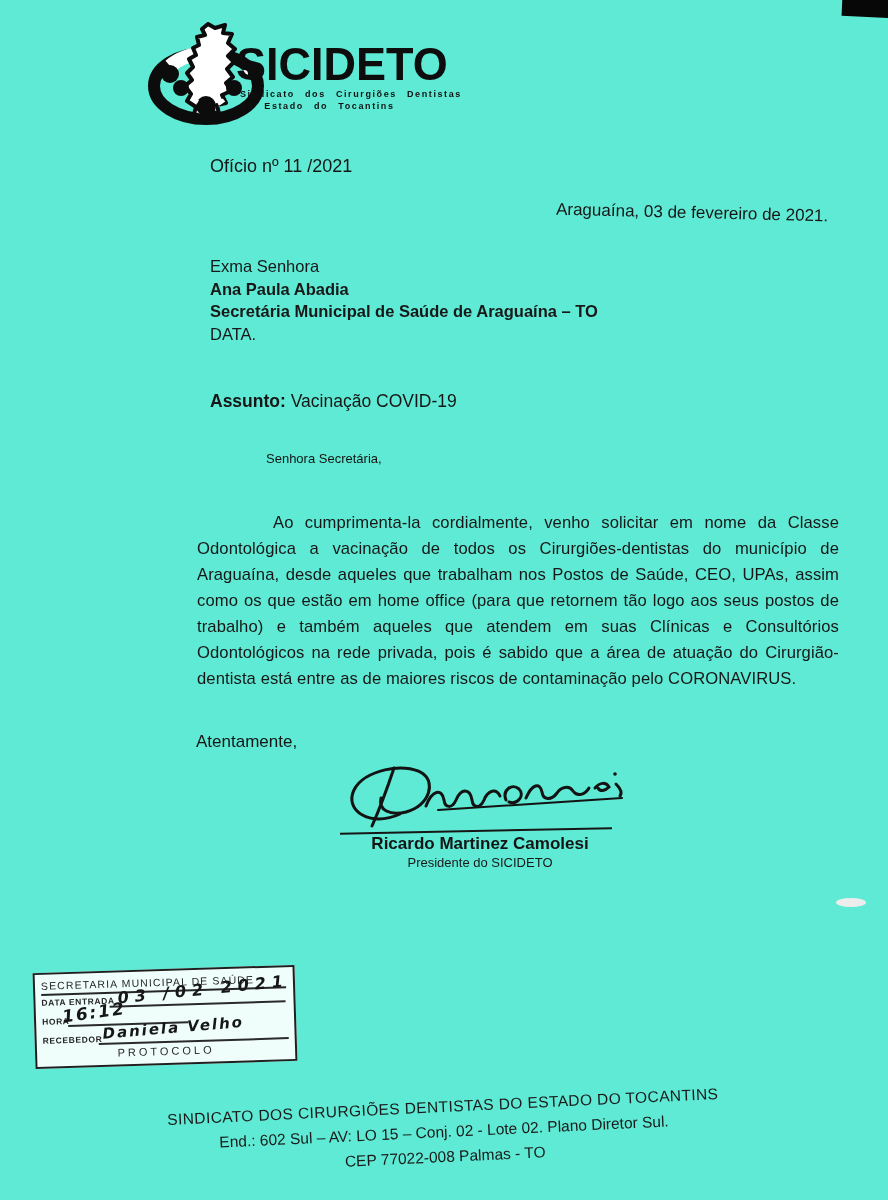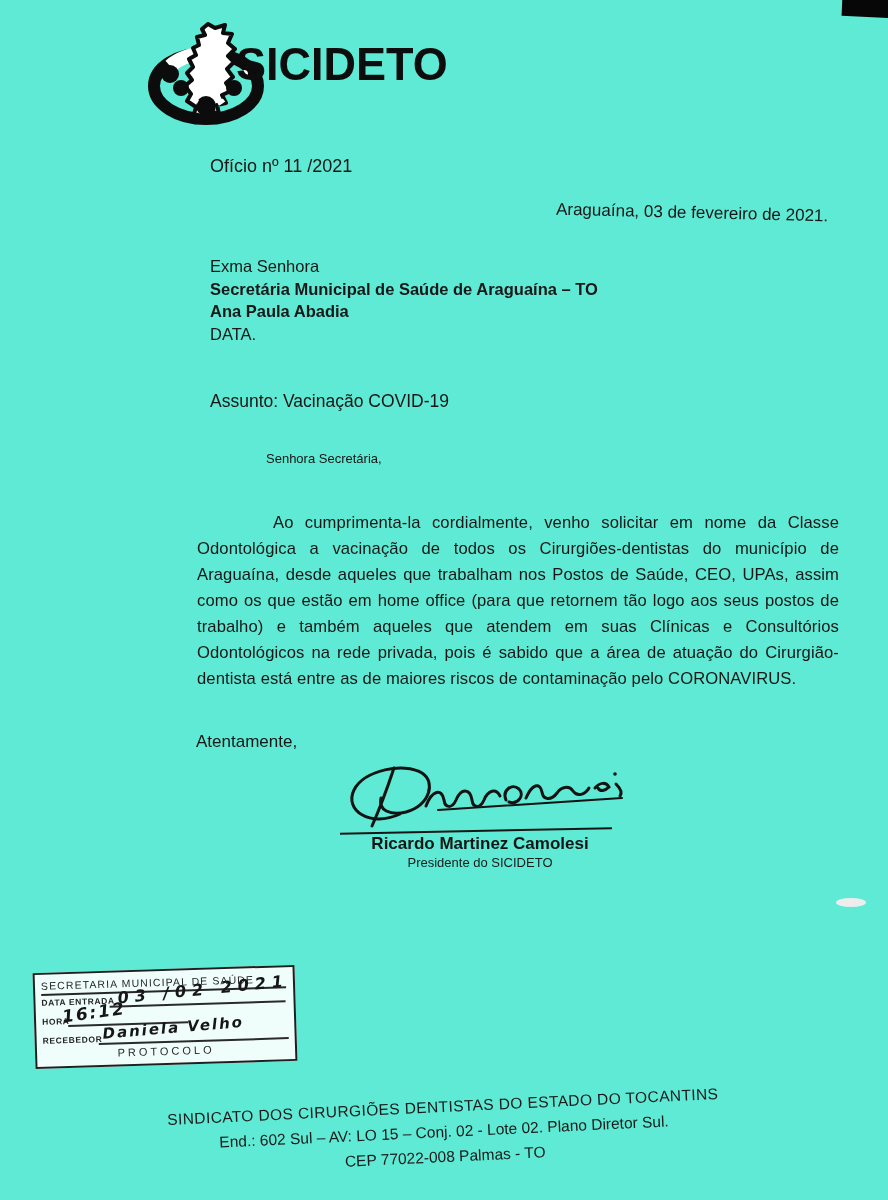--- a/index.html
+++ b/index.html
@@ -25,21 +25,21 @@
     color:#111; letter-spacing:1.6px; word-spacing:6px; line-height:12px; }
 
   .oficio { position:absolute; left:210px; top:156px; font-size:18px; color:#161616; }
   .dateline { position:absolute; left:556px; top:203px; font-size:17px; color:#161616;
     transform:rotate(1.4deg); white-space:nowrap; }
 
   .recipient { position:absolute; left:210px; top:255px; font-size:16.5px; line-height:22.5px; color:#181818; }
   .recipient .b { font-weight:bold; }
 
   .subject { position:absolute; left:210px; top:391px; font-size:17.5px; color:#161616; }
-  .subject .lbl { font-weight:normal; }
+  .subject .lbl { font-weight:bold; }
 
   .greeting { position:absolute; left:266px; top:451px; font-size:13px; font-weight:normal; color:#141414; }
 
   .body-par { position:absolute; left:197px; top:510px; width:642px;
     font-size:16.6px; line-height:26px; text-align:justify; text-indent:76px;
     color:#171717; letter-spacing:0.1px; }
 
   .closing { position:absolute; left:196px; top:732px; font-size:17px; color:#161616; }
 
   .sig-block { position:absolute; left:330px; top:758px; width:340px; height:130px; }
@@ -90,29 +90,33 @@
       <circle cx="22" cy="52" r="9" fill="#0c0c0c"></circle>
       <circle cx="96" cy="52" r="4" fill="#ffffff"></circle>
       <path d="M60,2 L54,7 L57,13 L49,15 L51,23 L45,26 L48,33 L41,37 L45,45 L39,51 L44,58 L37,64 L43,72 L39,79 L48,85 L46,92 L57,95 L63,89 L71,92 L69,83 L78,81 L74,73 L83,69 L78,61 L85,55 L79,47 L86,40 L80,34 L87,27 L80,21 L84,12 L75,11 L77,3 L67,6 Z" fill="#ffffff" stroke="#0c0c0c" stroke-width="4" stroke-linejoin="round"></path>
       <circle cx="33" cy="66" r="8" fill="#0c0c0c"></circle>
       <circle cx="58" cy="84" r="10" fill="#0c0c0c"></circle>
       <circle cx="86" cy="66" r="8" fill="#0c0c0c"></circle>
       <path d="M44,76 A52,33 0 0 0 50,80" fill="none" stroke="#ffffff" stroke-width="4"></path>
       <path d="M70,82 A52,33 0 0 0 76,78" fill="none" stroke="#ffffff" stroke-width="4"></path>
     </svg>
     <div class="logo-word">SICIDETO</div>
+    <div class="logo-tagline">
+      <div>Sindicato dos Cirurgiões Dentistas</div>
+      <div>do Estado do Tocantins</div>
+    </div>
   </div>
 
   <div class="oficio">Ofício nº 11 /2021</div>
   <div class="dateline">Araguaína, 03 de fevereiro de 2021.</div>
 
   <div class="recipient">
     <div>Exma Senhora</div>
+    <div class="b">Ana Paula Abadia</div>
     <div class="b">Secretária Municipal de Saúde de Araguaína – TO</div>
-    <div class="b">Ana Paula Abadia</div>
     <div>DATA.</div>
   </div>
 
   <div class="subject">
     <span class="lbl">Assunto:</span>
     <span>Vacinação COVID-19</span>
   </div>
 
   <div class="greeting">Senhora Secretária,</div>
 

